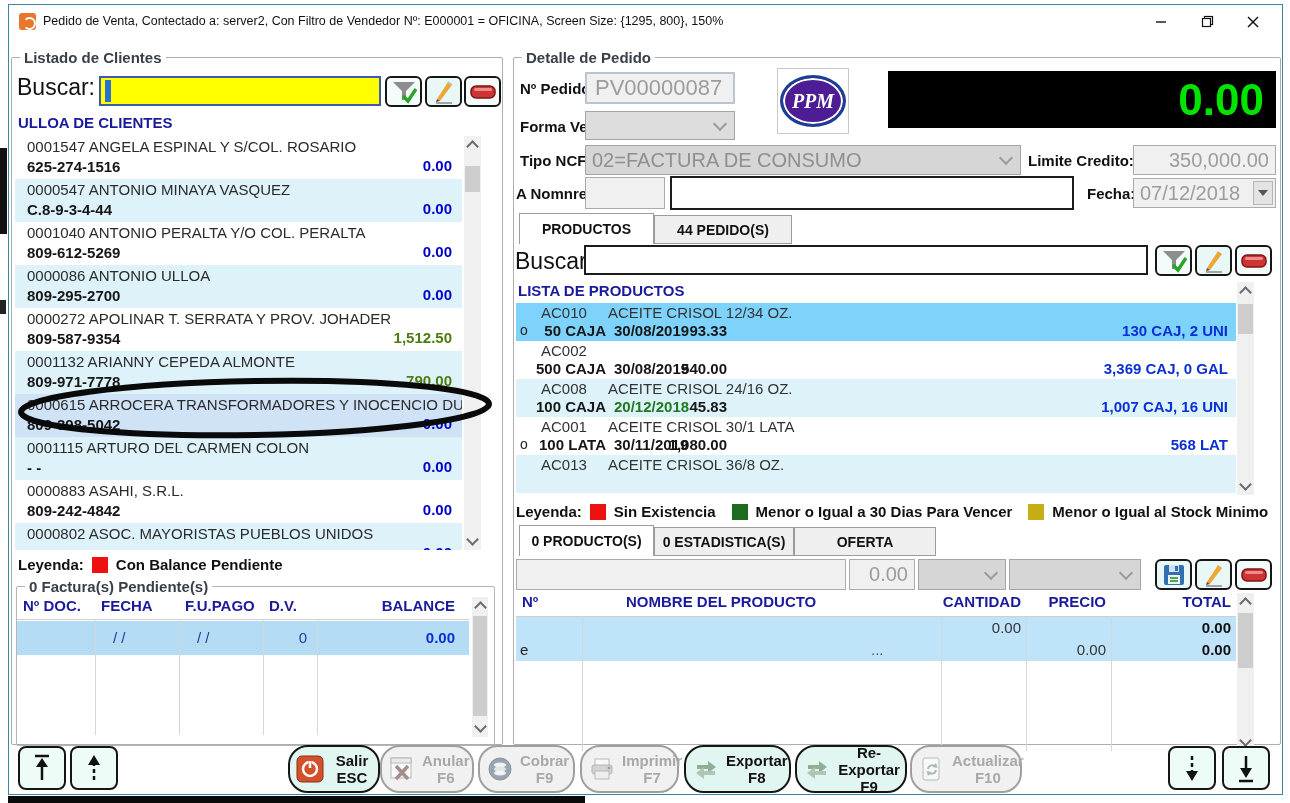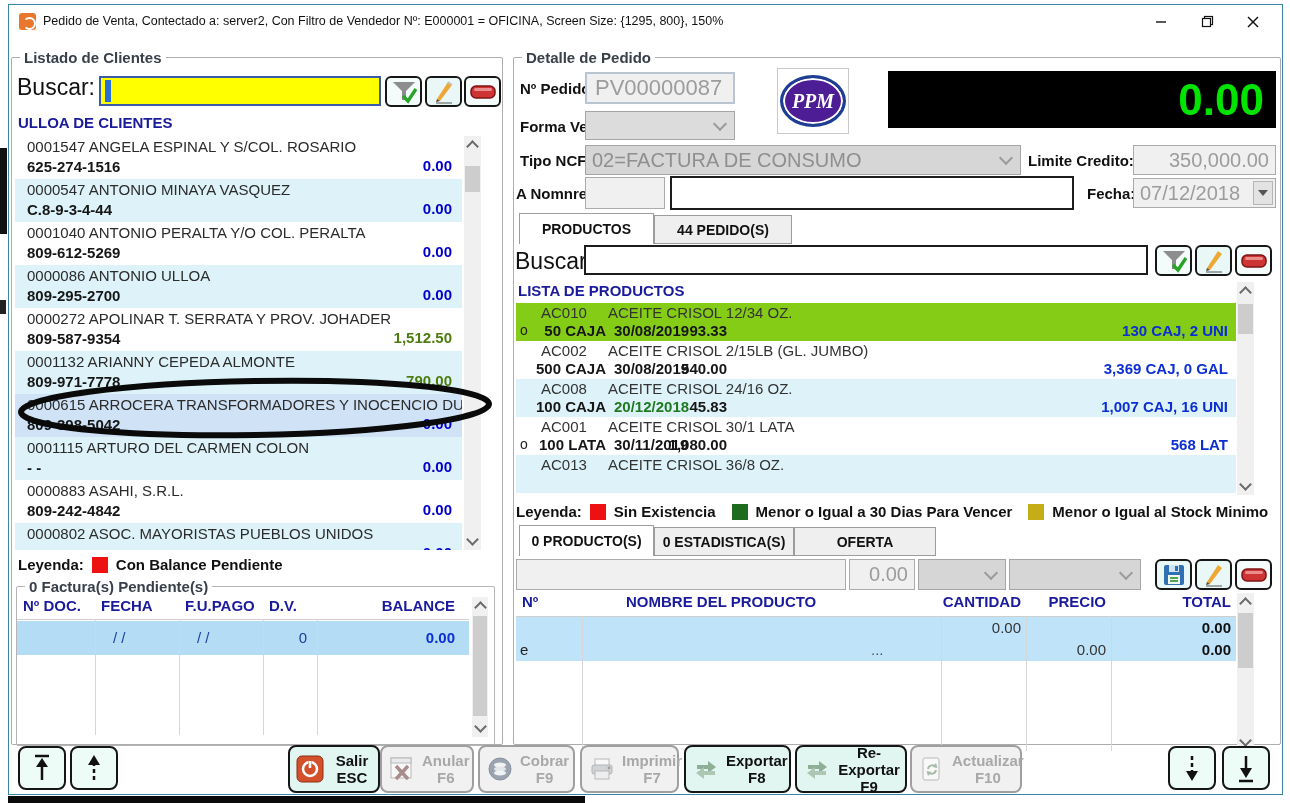--- a/index.html
+++ b/index.html
@@ -95,37 +95,37 @@
 
   .tab{position:absolute;display:flex;align-items:center;justify-content:center;
        font-size:14px;font-weight:bold;color:#111;box-sizing:border-box;}
   .tab.active{background:#fff;border:1px solid #9c9c9c;border-bottom:none;z-index:2;}
   .tab.inactive{background:#efefef;border:1px solid #9c9c9c;}
 
   
   .prod-list{position:absolute;overflow:hidden;background:#fff;}
   .p-row{position:relative;width:100%;height:38px;background:#fff;}
   .p-row.alt{background:#ddf3f9;}
-  .p-row.psel{background:#84cc16;}
+  .p-row.psel{background:#7dd3fc;}
   .p-code{position:absolute;left:25px;top:1px;font-size:15px;color:#333;}
   .p-name{position:absolute;left:92px;top:1px;font-size:15px;color:#333;white-space:nowrap;}
   .p-flag{position:absolute;left:4px;top:19px;font-size:14px;color:#222;}
   .p-qty{position:absolute;left:18px;top:19px;width:72px;text-align:right;font-size:15px;font-weight:bold;color:#161616;}
   .p-date{position:absolute;left:98px;top:19px;font-size:15px;font-weight:bold;color:#161616;}
   .p-date.green{color:#1f7a1f;}
   .p-price{position:absolute;left:131px;top:19px;width:80px;text-align:right;font-size:15px;font-weight:bold;color:#161616;}
   .p-stock{position:absolute;right:8px;top:19px;font-size:15px;font-weight:bold;color:#0b2fd4;}
 
   
   .o-hdr span{position:absolute;top:0;}
   .o-row{position:absolute;background:#bfe3f9;}
   .cellr{position:absolute;text-align:right;font-size:15px;}
 
   
-  .fbtn{position:absolute;height:48px;border:2px solid #161616;border-radius:8px;background:#e2f6f1;
+  .fbtn{position:absolute;height:48px;border:2px solid #161616;border-radius:20px;background:#e2f6f1;
         display:flex;align-items:center;box-sizing:border-box;padding-left:6px;gap:6px;}
   .fbtn.off{background:#f1f1f1;border-color:#9f9f9f;}
   .fbtn.off .ftxt{color:#a8a8a8;}
   .fbtn.off .ficon{filter:grayscale(70%);opacity:.55;}
   .ficon{width:28px;height:28px;flex:none;display:flex;align-items:center;justify-content:center;}
   .ftxt{font-size:15px;font-weight:bold;color:#111;text-align:center;line-height:17px;flex:1;padding-right:4px;}
   .navbtn{position:absolute;width:48px;height:44px;background:#eefcf8;border:2px solid #161616;
           border-radius:8px;display:flex;align-items:center;justify-content:center;box-sizing:border-box;}
 
   .annot{position:absolute;left:6px;top:372px;width:482px;height:64px;pointer-events:none;z-index:5;}
@@ -369,21 +369,20 @@
           <span class="p-code">AC010</span>
           <span class="p-name">ACEITE CRISOL 12/34 OZ.</span>
           <span class="p-flag">o</span>
           <span class="p-qty">50 CAJA</span>
           <span class="p-date">30/08/2019</span>
           <span class="p-price">93.33</span>
           <span class="p-stock">130 CAJ, 2 UNI</span>
         </div>
         <div class="p-row">
           <span class="p-code">AC002</span>
-          <span class="p-name">ACEITE CRISOL 2/15LB (GL. JUMBO)</span>
           <span class="p-flag"></span>
           <span class="p-qty">500 CAJA</span>
           <span class="p-date">30/08/2019</span>
           <span class="p-price">540.00</span>
           <span class="p-stock">3,369 CAJ, 0 GAL</span>
         </div>
         <div class="p-row alt">
           <span class="p-code">AC008</span>
           <span class="p-name">ACEITE CRISOL 24/16 OZ.</span>
           <span class="p-flag"></span>

